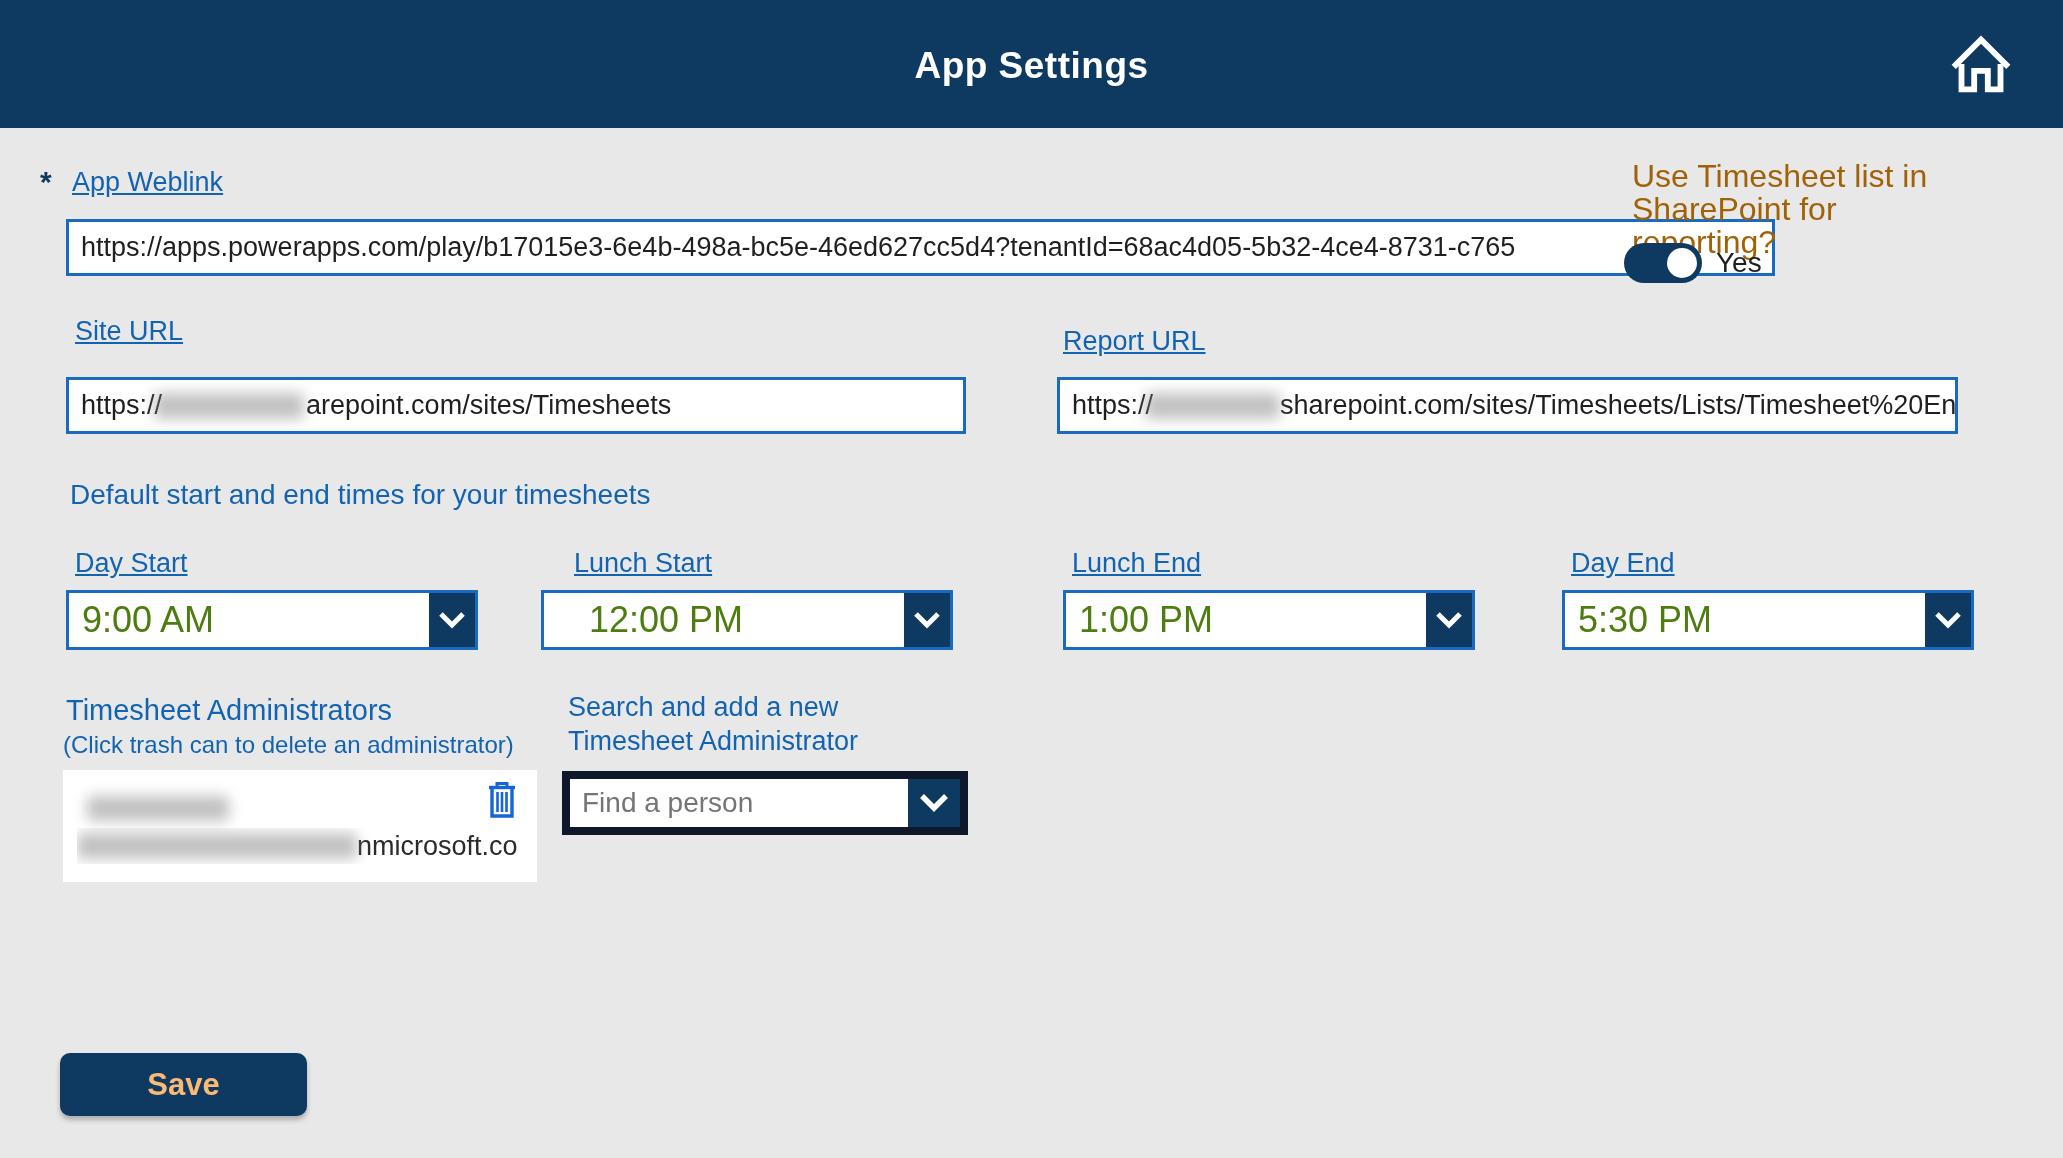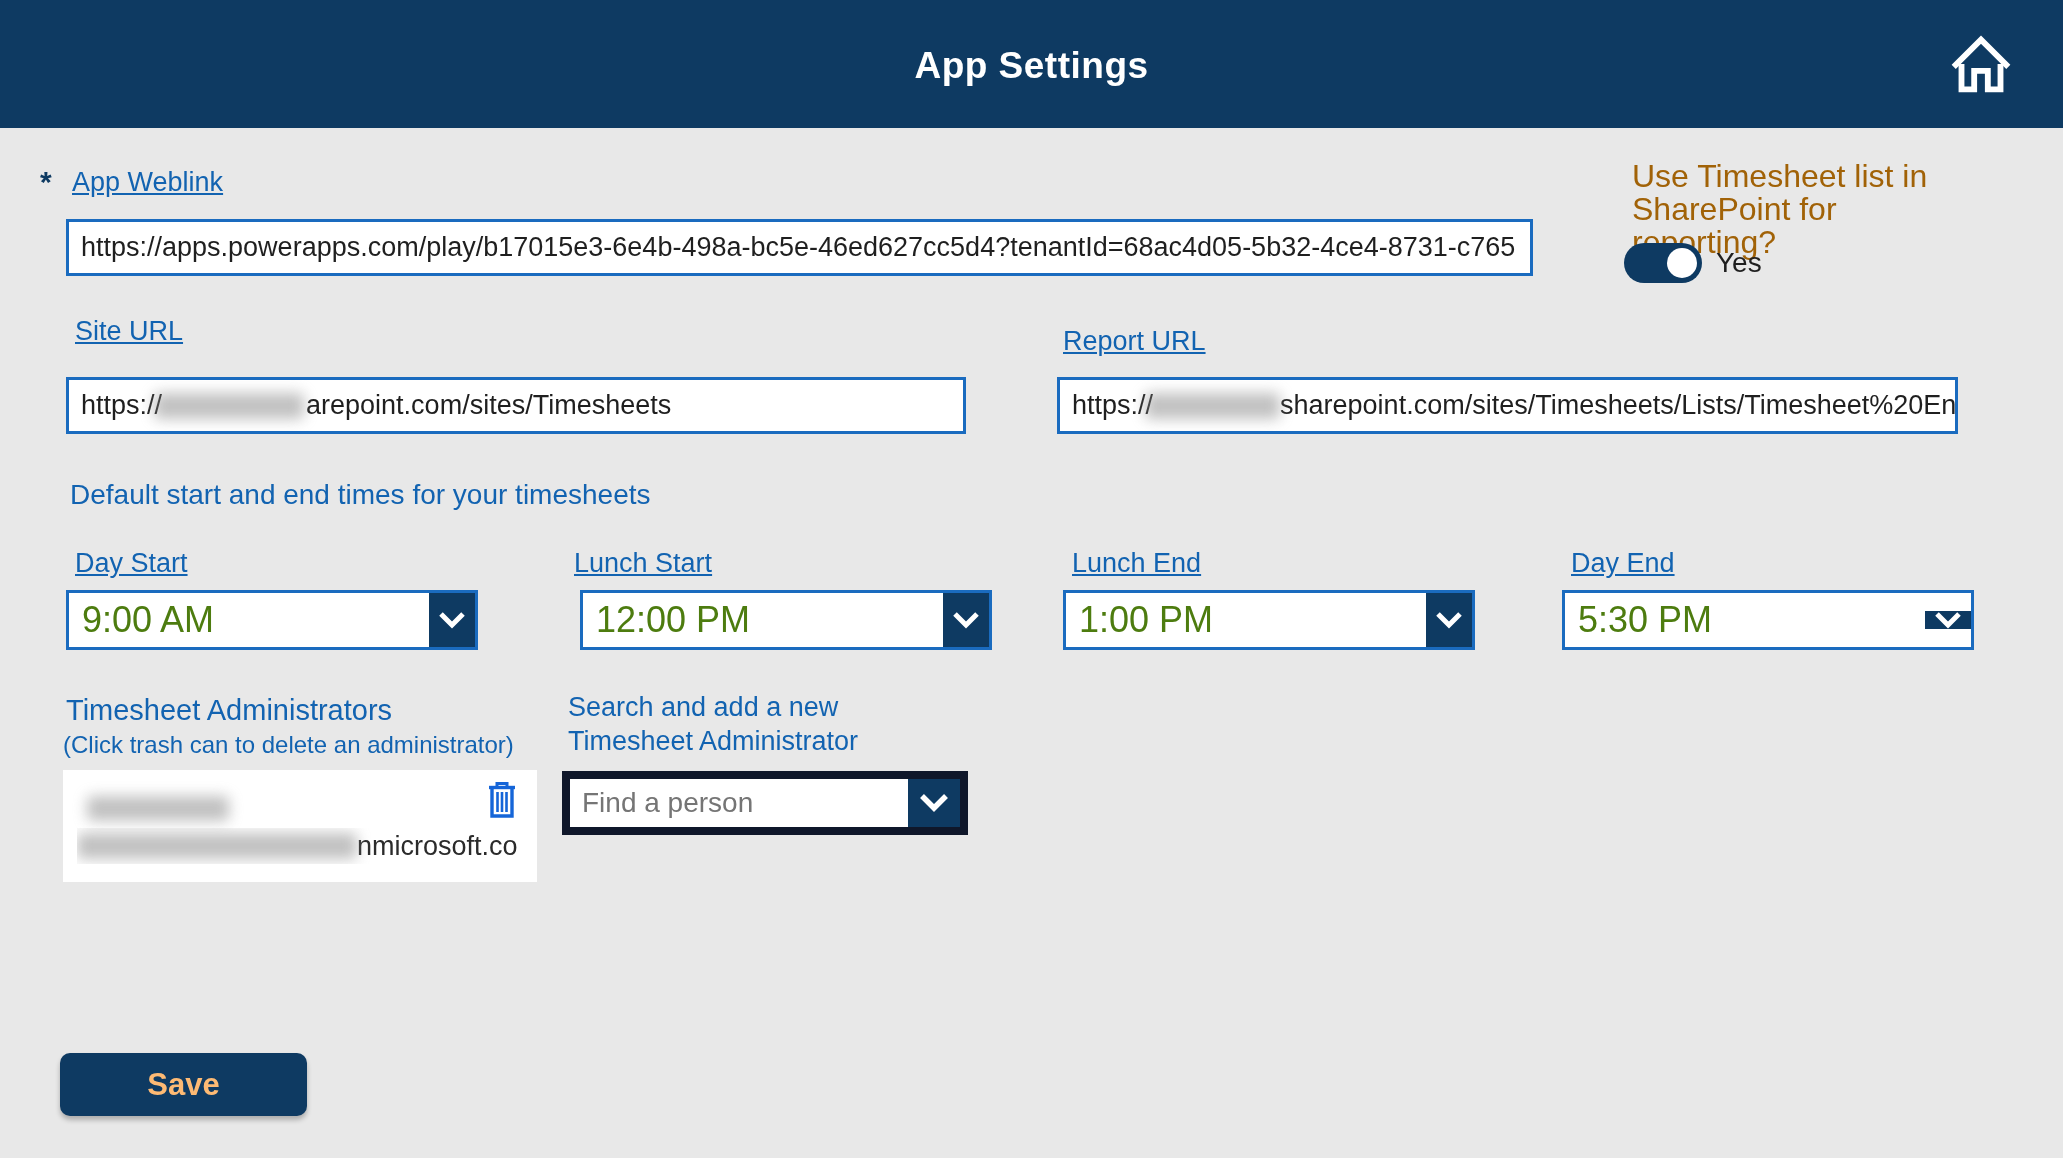--- a/index.html
+++ b/index.html
@@ -111,21 +111,21 @@
         <svg width="78" height="78" viewBox="0 0 80 80" fill="none">
           <path d="M12 43 L40 15 L68 43" stroke="#ffffff" stroke-width="6" fill="none"></path>
           <path d="M20 40 V66 H33 V47 H47 V66 H60 V40" stroke="#ffffff" stroke-width="6" fill="none"></path>
         </svg>
       </span>
     </div>
   </div>
 
   <span class="req" style="left:40px; top:165px;">*</span>
   <span class="lbl" style="left:72px; top:167px;">App Weblink</span>
-  <div class="textfield" style="left:66px; top:219px; width:1467px; height:57px;">
+  <div class="textfield" style="left:66px; top:219px; width:1709px; height:57px;">
     <span>https://apps.powerapps.com/play/b17015e3-6e4b-498a-bc5e-46ed627cc5d4?tenantId=68ac4d05-5b32-4ce4-8731-c765</span>
   </div>
 
   <div class="toggle-label">Use Timesheet list in SharePoint for reporting?</div>
   <div class="toggle">
     <div class="knob"></div>
   </div>
   <span class="toggle-state">Yes</span>
 
   <span class="lbl" style="left:75px; top:316px;">Site URL</span>
@@ -148,41 +148,41 @@
   <div class="dd" style="left:66px;">
     <div class="val">9:00 AM</div>
     <div class="chev">
       <svg width="28" height="18" viewBox="0 0 28 18">
           <path d="M3 3 L14 14 L25 3" stroke="#ffffff" stroke-width="5" fill="none"></path>
         </svg>
     </div>
   </div>
 
   <span class="lbl dd-lbl" style="left:574px;">Lunch Start</span>
-  <div class="dd" style="left:580px;">
+  <div class="dd" style="left:541px;padding-left:32px;">
     <div class="val">12:00 PM</div>
     <div class="chev">
       <svg width="28" height="18" viewBox="0 0 28 18">
           <path d="M3 3 L14 14 L25 3" stroke="#ffffff" stroke-width="5" fill="none"></path>
         </svg>
     </div>
   </div>
 
   <span class="lbl dd-lbl" style="left:1072px;">Lunch End</span>
   <div class="dd" style="left:1063px;">
     <div class="val">1:00 PM</div>
     <div class="chev">
       <svg width="28" height="18" viewBox="0 0 28 18">
           <path d="M3 3 L14 14 L25 3" stroke="#ffffff" stroke-width="5" fill="none"></path>
         </svg>
     </div>
   </div>
 
   <span class="lbl dd-lbl" style="left:1571px;">Day End</span>
-  <div class="dd" style="left:1562px;align-items:center;">
+  <div class="dd" style="left:1562px;">
     <div class="val">5:30 PM</div>
     <div class="chev">
       <svg width="28" height="18" viewBox="0 0 28 18">
           <path d="M3 3 L14 14 L25 3" stroke="#ffffff" stroke-width="5" fill="none"></path>
         </svg>
     </div>
   </div>
 
   <div class="admins-heading">Timesheet Administrators</div>
   <div class="admins-sub">(Click trash can to delete an administrator)</div>

